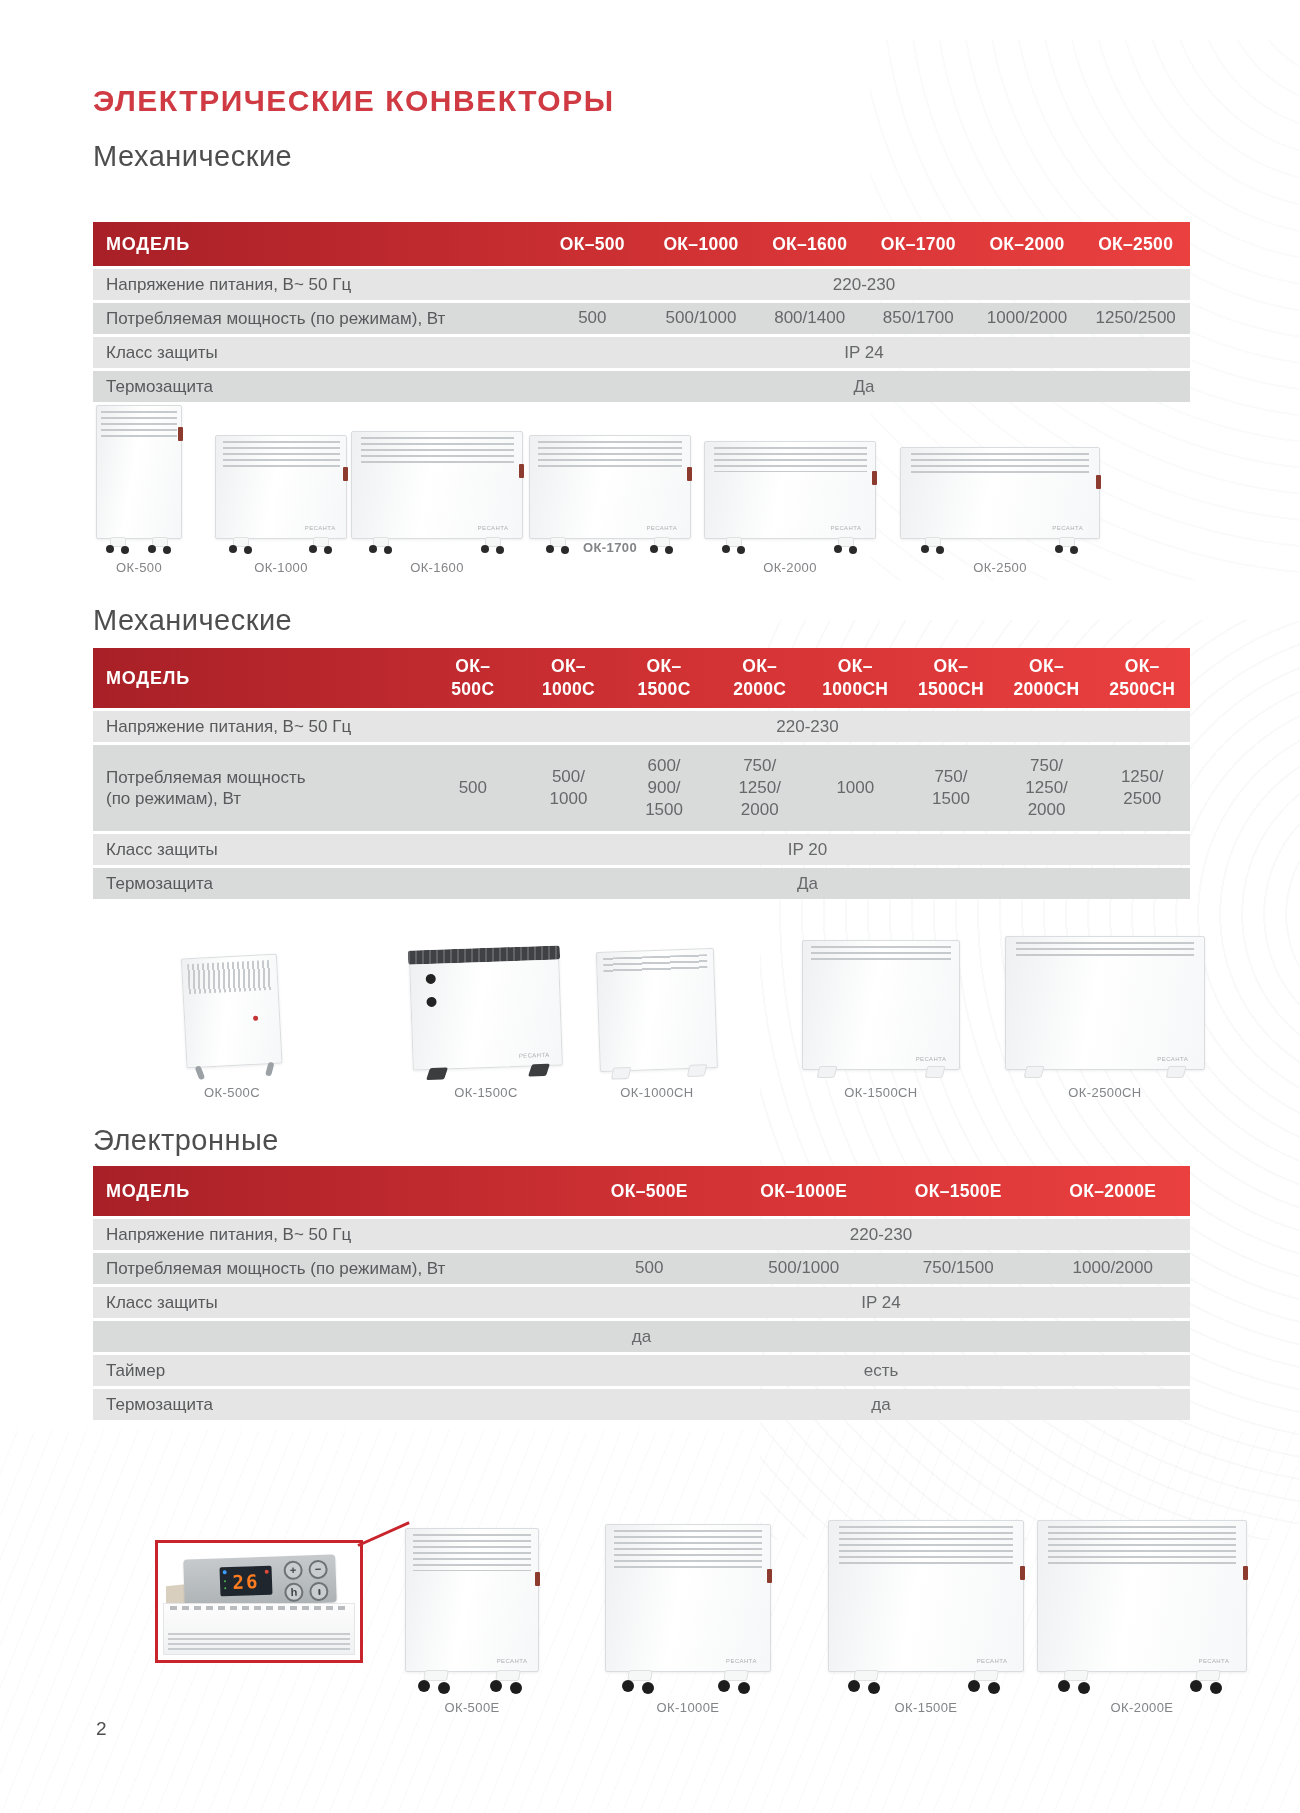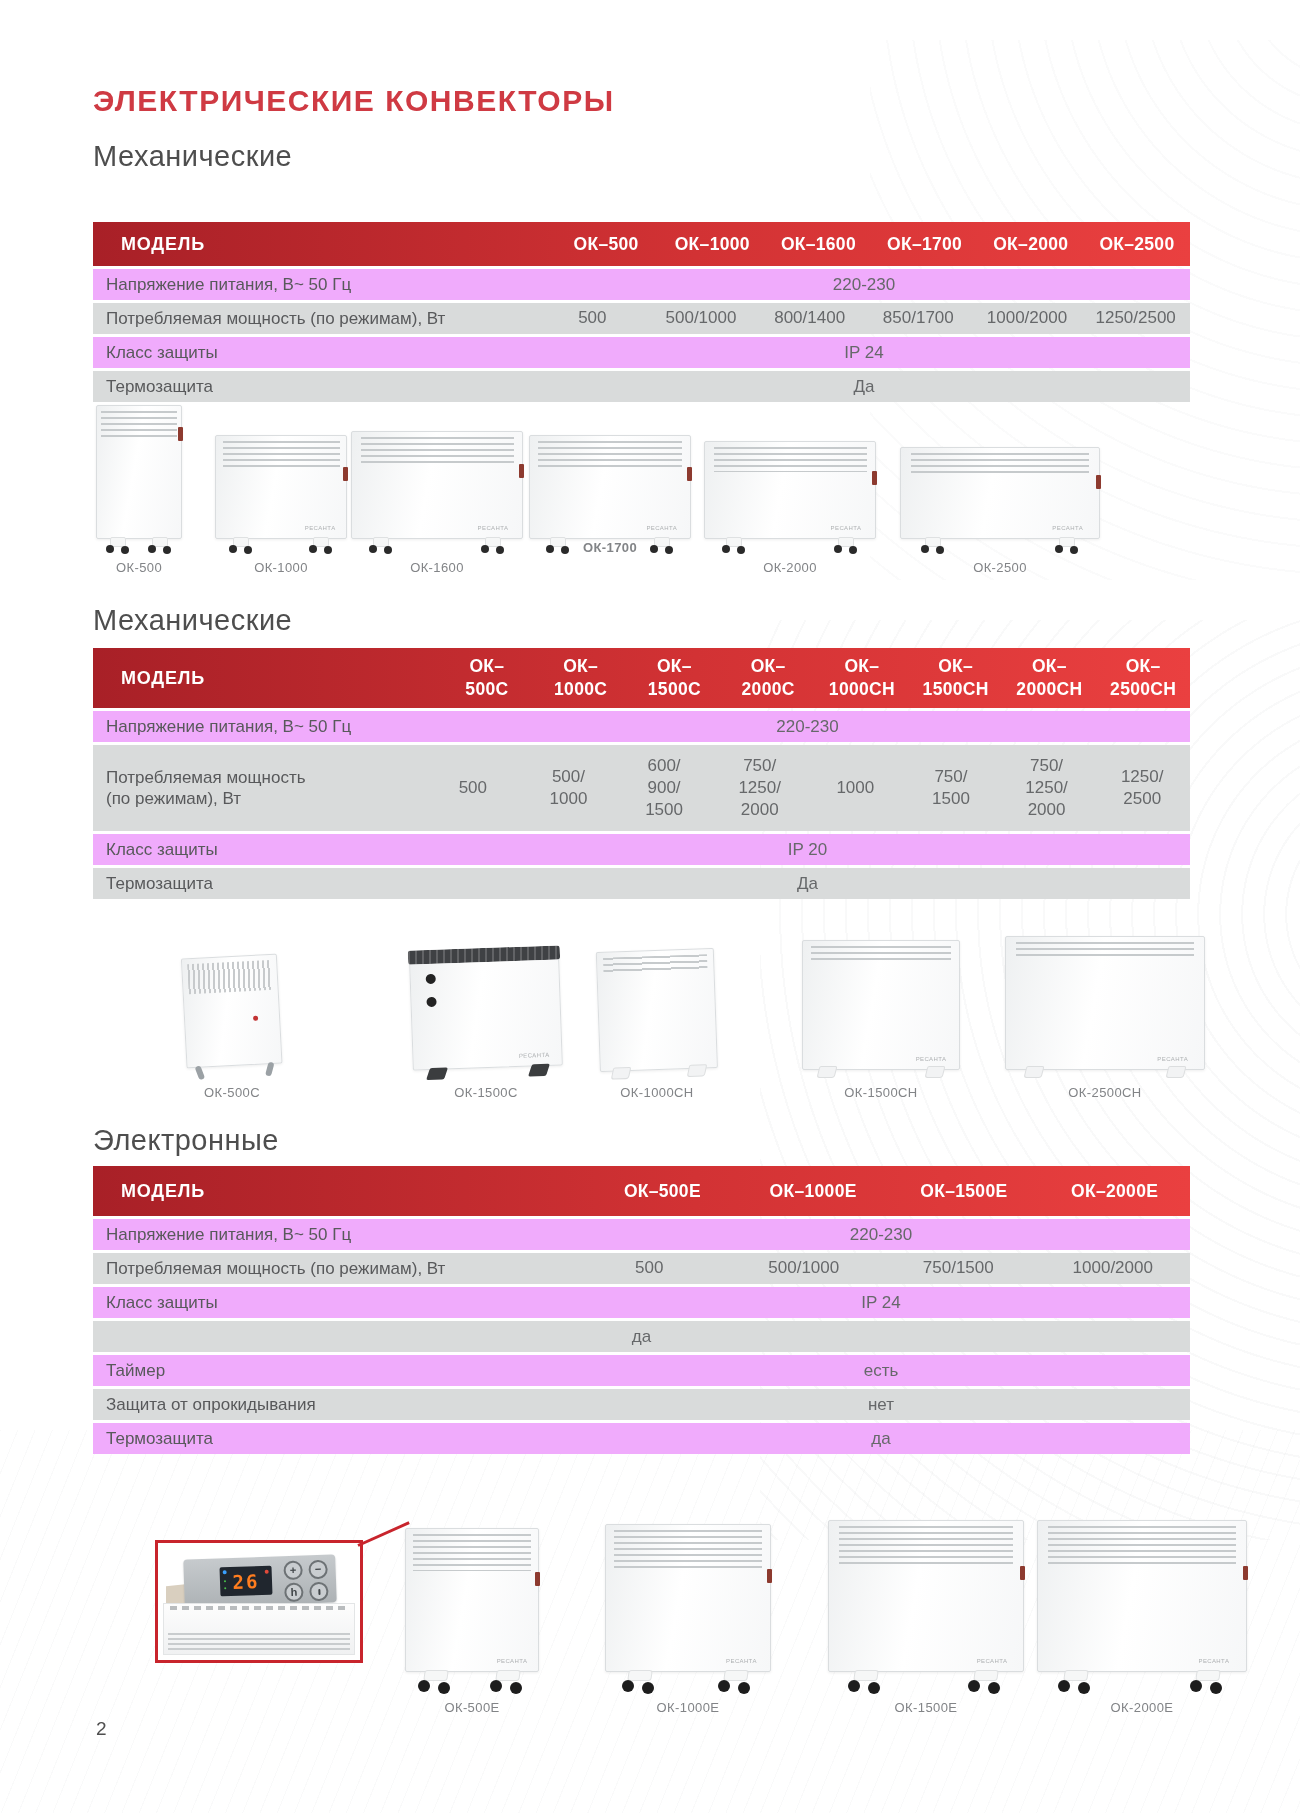--- a/index.html
+++ b/index.html
@@ -13,25 +13,25 @@
          background:repeating-linear-gradient(112deg, rgba(150,155,160,.05) 0 1px, transparent 1px 16px)}
   .tex-c{right:0;top:40px;width:430px;height:540px;
          background:repeating-radial-gradient(circle at 112% -12%, rgba(150,155,160,.045) 0 2px, transparent 2px 26px)}
   
   .page-title{left:93px;top:84px;font-size:30px;letter-spacing:1.5px;color:#cf3a43;font-weight:700}
   .sec-heading{left:93px;font-size:29px;letter-spacing:.5px;color:#4e4e4e;font-weight:300}
   
   .spec-table{left:93px;width:1097px;position:absolute}
   .t-head{display:flex;align-items:center;color:#fff;
           background:linear-gradient(90deg,#a82027 0%,#d23234 55%,#ea4040 100%)}
-  .t-mlabel{padding-left:28px;font-size:18px;font-weight:bold;letter-spacing:.8px}
+  .t-mlabel{padding-left:13px;font-size:18px;font-weight:bold;letter-spacing:.8px}
   .t-cols{flex:1;display:grid;height:100%;align-items:center}
   .t-col{text-align:center;font-size:17.5px;font-weight:bold;white-space:pre-line;line-height:1.3;letter-spacing:.3px}
   .t-row{display:flex;min-height:31px;margin-top:3px;color:#58595b}
-  .t-row.light{background:#f0abfc}
+  .t-row.light{background:#e5e5e5}
   .t-row.dark{background:#d9dbdb}
   .t-row.tall{min-height:86px}
   .t-label{display:flex;align-items:center;padding-left:13px;font-size:17px;white-space:pre-line;line-height:1.25}
   .t-values{flex:1;display:flex;align-items:center;justify-content:center}
   .t-merged{font-size:17px;color:#66686a}
   .t-cell{display:flex;align-items:center;justify-content:center;text-align:center;
           font-size:17px;color:#66686a;white-space:pre-line;line-height:1.3;padding:4px 0}
   
   .strip{position:absolute;inset:0;pointer-events:none}
   .product{position:absolute}
@@ -350,26 +350,20 @@
       <div class="t-values">
         <div class="t-merged">да</div>
       </div>
     </div>
     <div class="t-row light">
       <div class="t-label" style="width: 466px;">Таймер</div>
       <div class="t-values">
         <div class="t-merged">есть</div>
       </div>
     </div>
-    <div class="t-row dark">
-      <div class="t-label" style="width: 466px;">Защита от опрокидывания</div>
-      <div class="t-values">
-        <div class="t-merged">нет</div>
-      </div>
-    </div>
     <div class="t-row light">
       <div class="t-label" style="width: 466px;">Термозащита</div>
       <div class="t-values">
         <div class="t-merged">да</div>
       </div>
     </div>
   </div>
 <div class="strip">
     <div class="product" style="left: 405px; top: 1528px; width: 134px; height: 164px;">
       <div class="p-body" style="height: 142px;">

